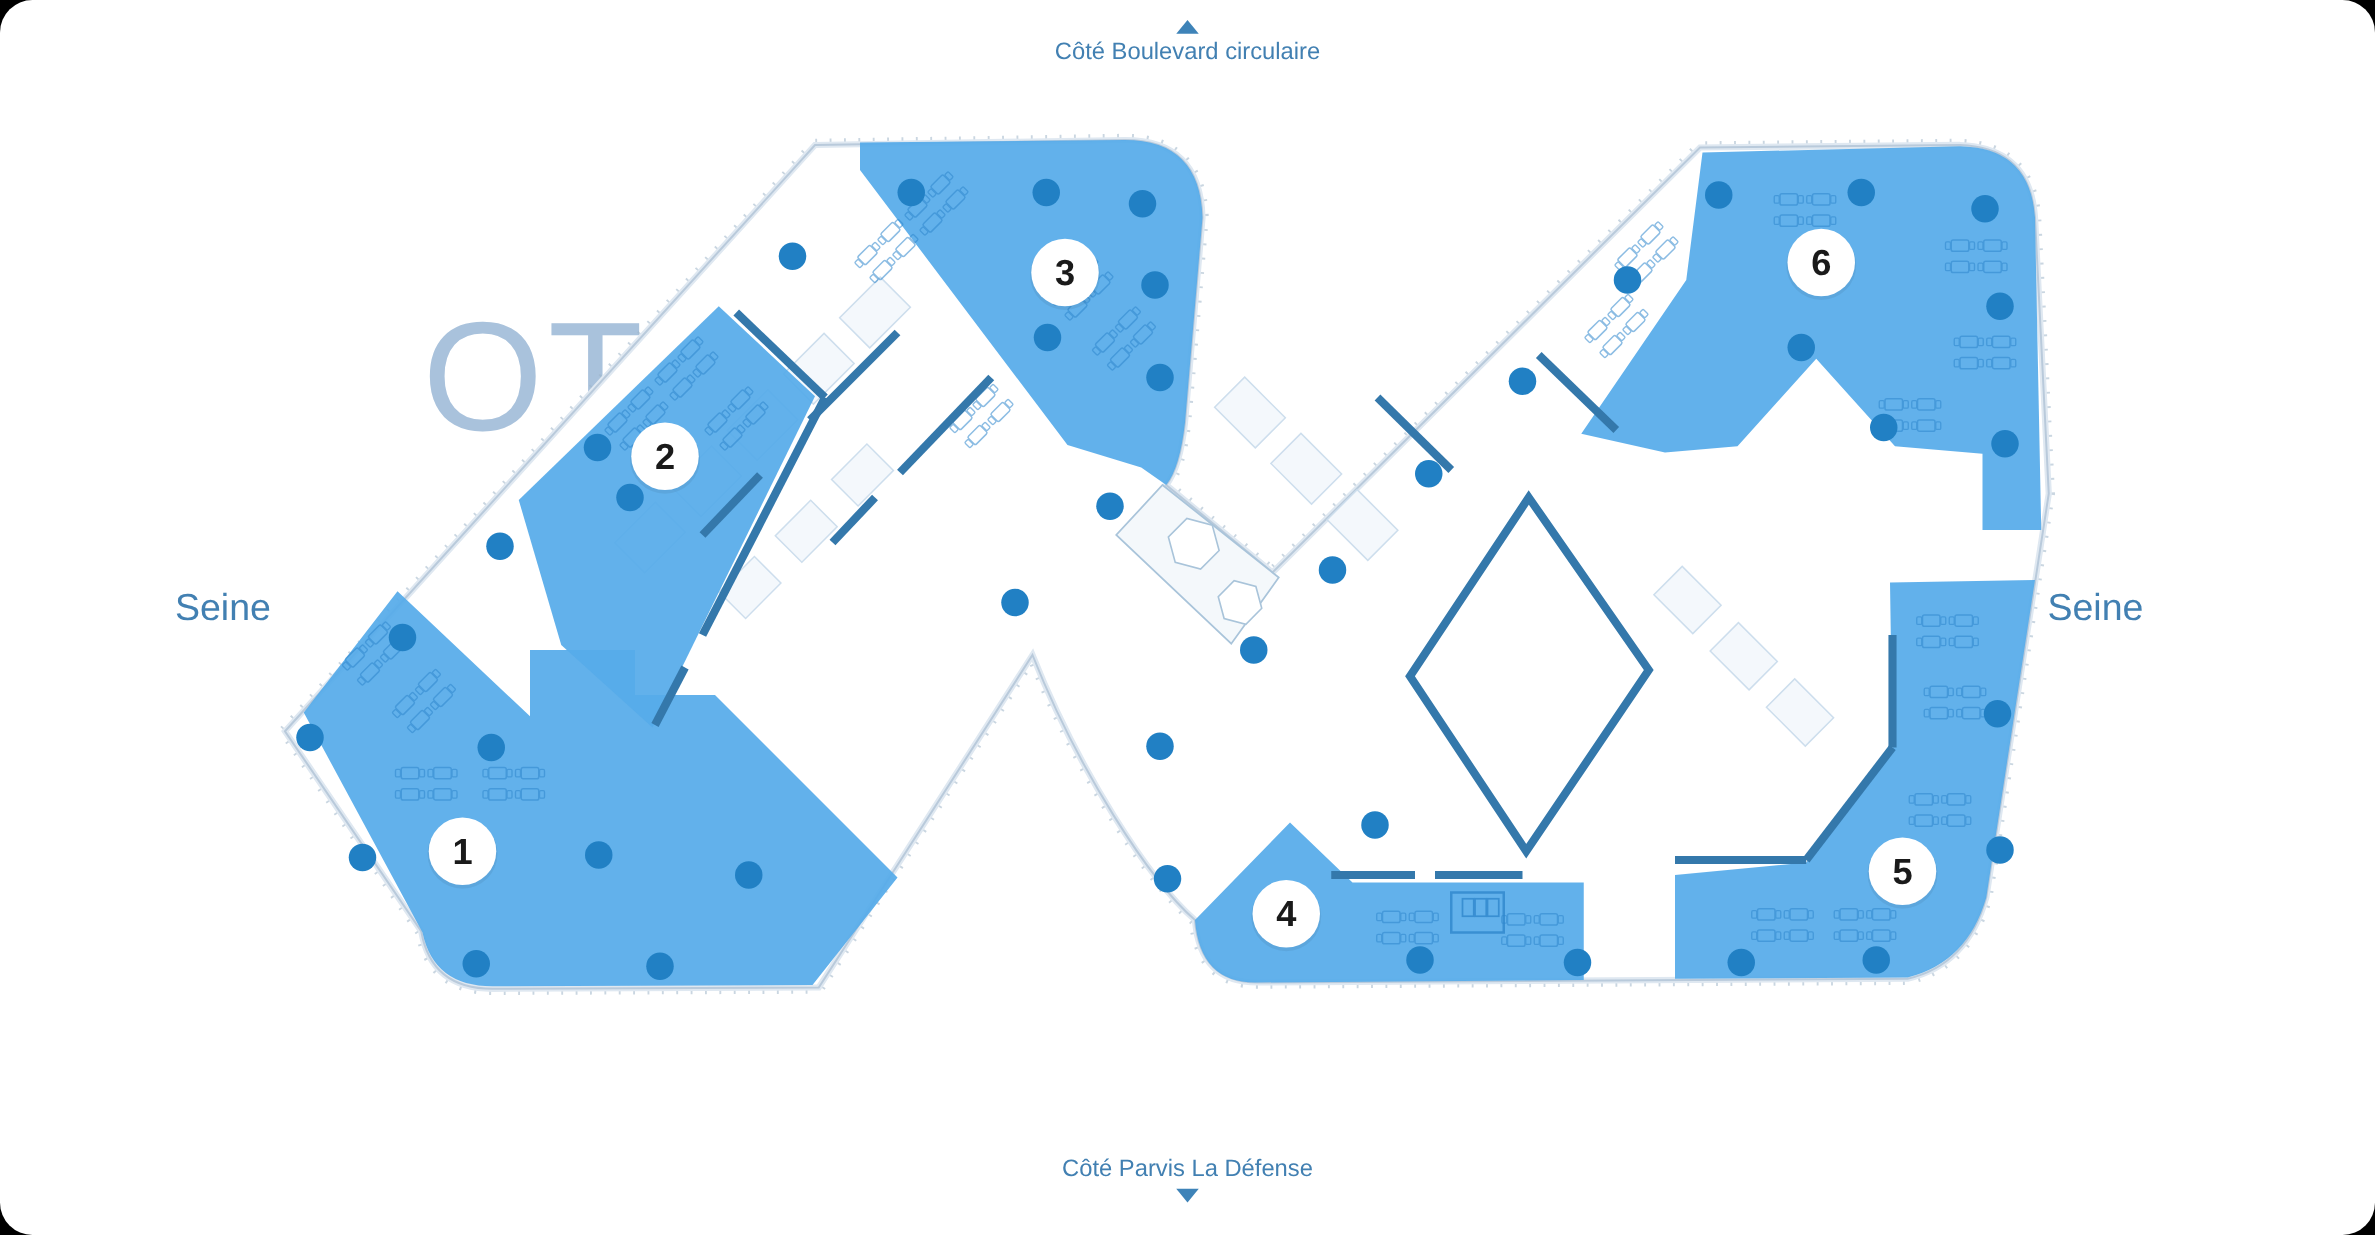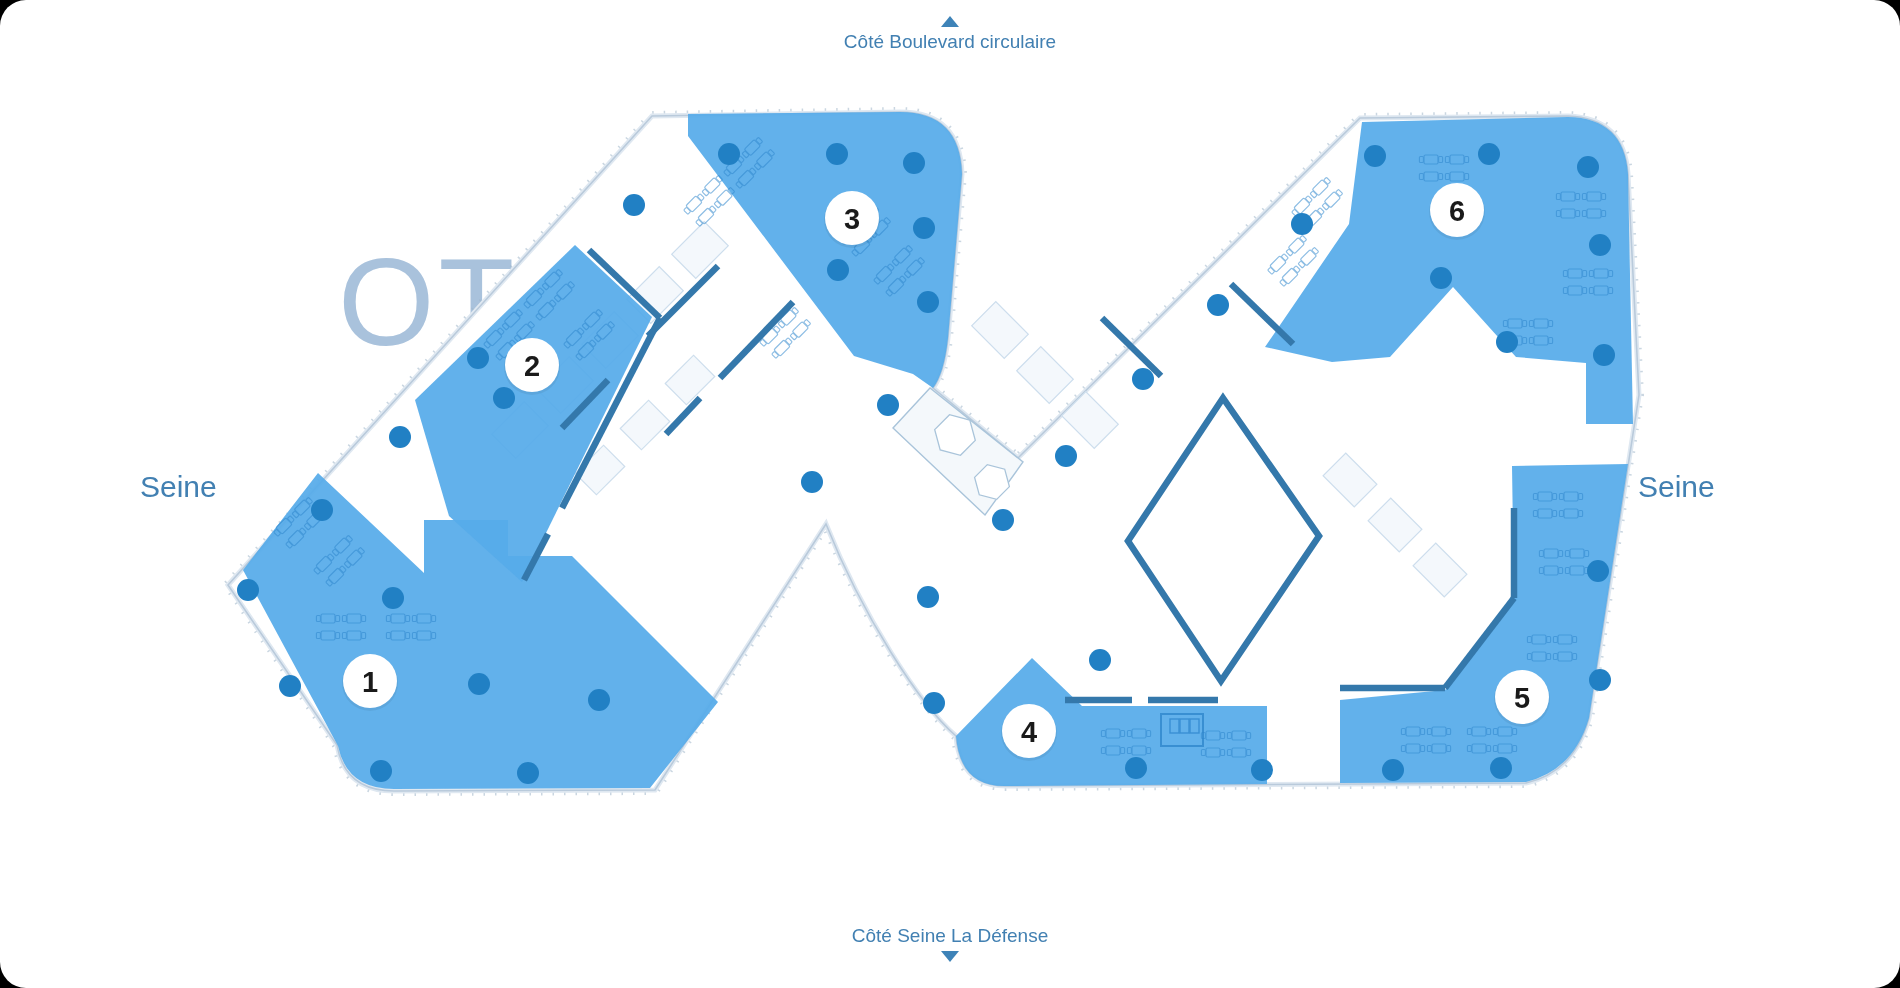--- a/index.html
+++ b/index.html
@@ -495,20 +495,20 @@
         <text x="1457" y="211" text-anchor="middle" dominant-baseline="central" font-family="&quot;Liberation Sans&quot;,sans-serif" font-size="29" font-weight="bold" fill="#1A1A1A">6</text>
       </g>
     </svg>
 
   <div class="nav nav-top">
     <div class="tri up"></div>
     <div class="nav-label" style="color: rgb(66, 128, 178);">Côté Boulevard circulaire</div>
   </div>
 
   <div class="nav nav-bottom">
-    <div class="nav-label" style="color: rgb(66, 128, 178);">Côté Seine La Défense</div>
+    <div class="nav-label" style="color: rgb(66, 128, 178);">Côté Parvis La Défense</div>
     <div class="tri down"></div>
   </div>
 
   <div class="side-label seine" style="color: rgb(66, 128, 178);">Seine</div>
   <div class="side-label arche" style="color: rgb(66, 128, 178);">Seine</div>
 
 </div>
 
 </body></html>

